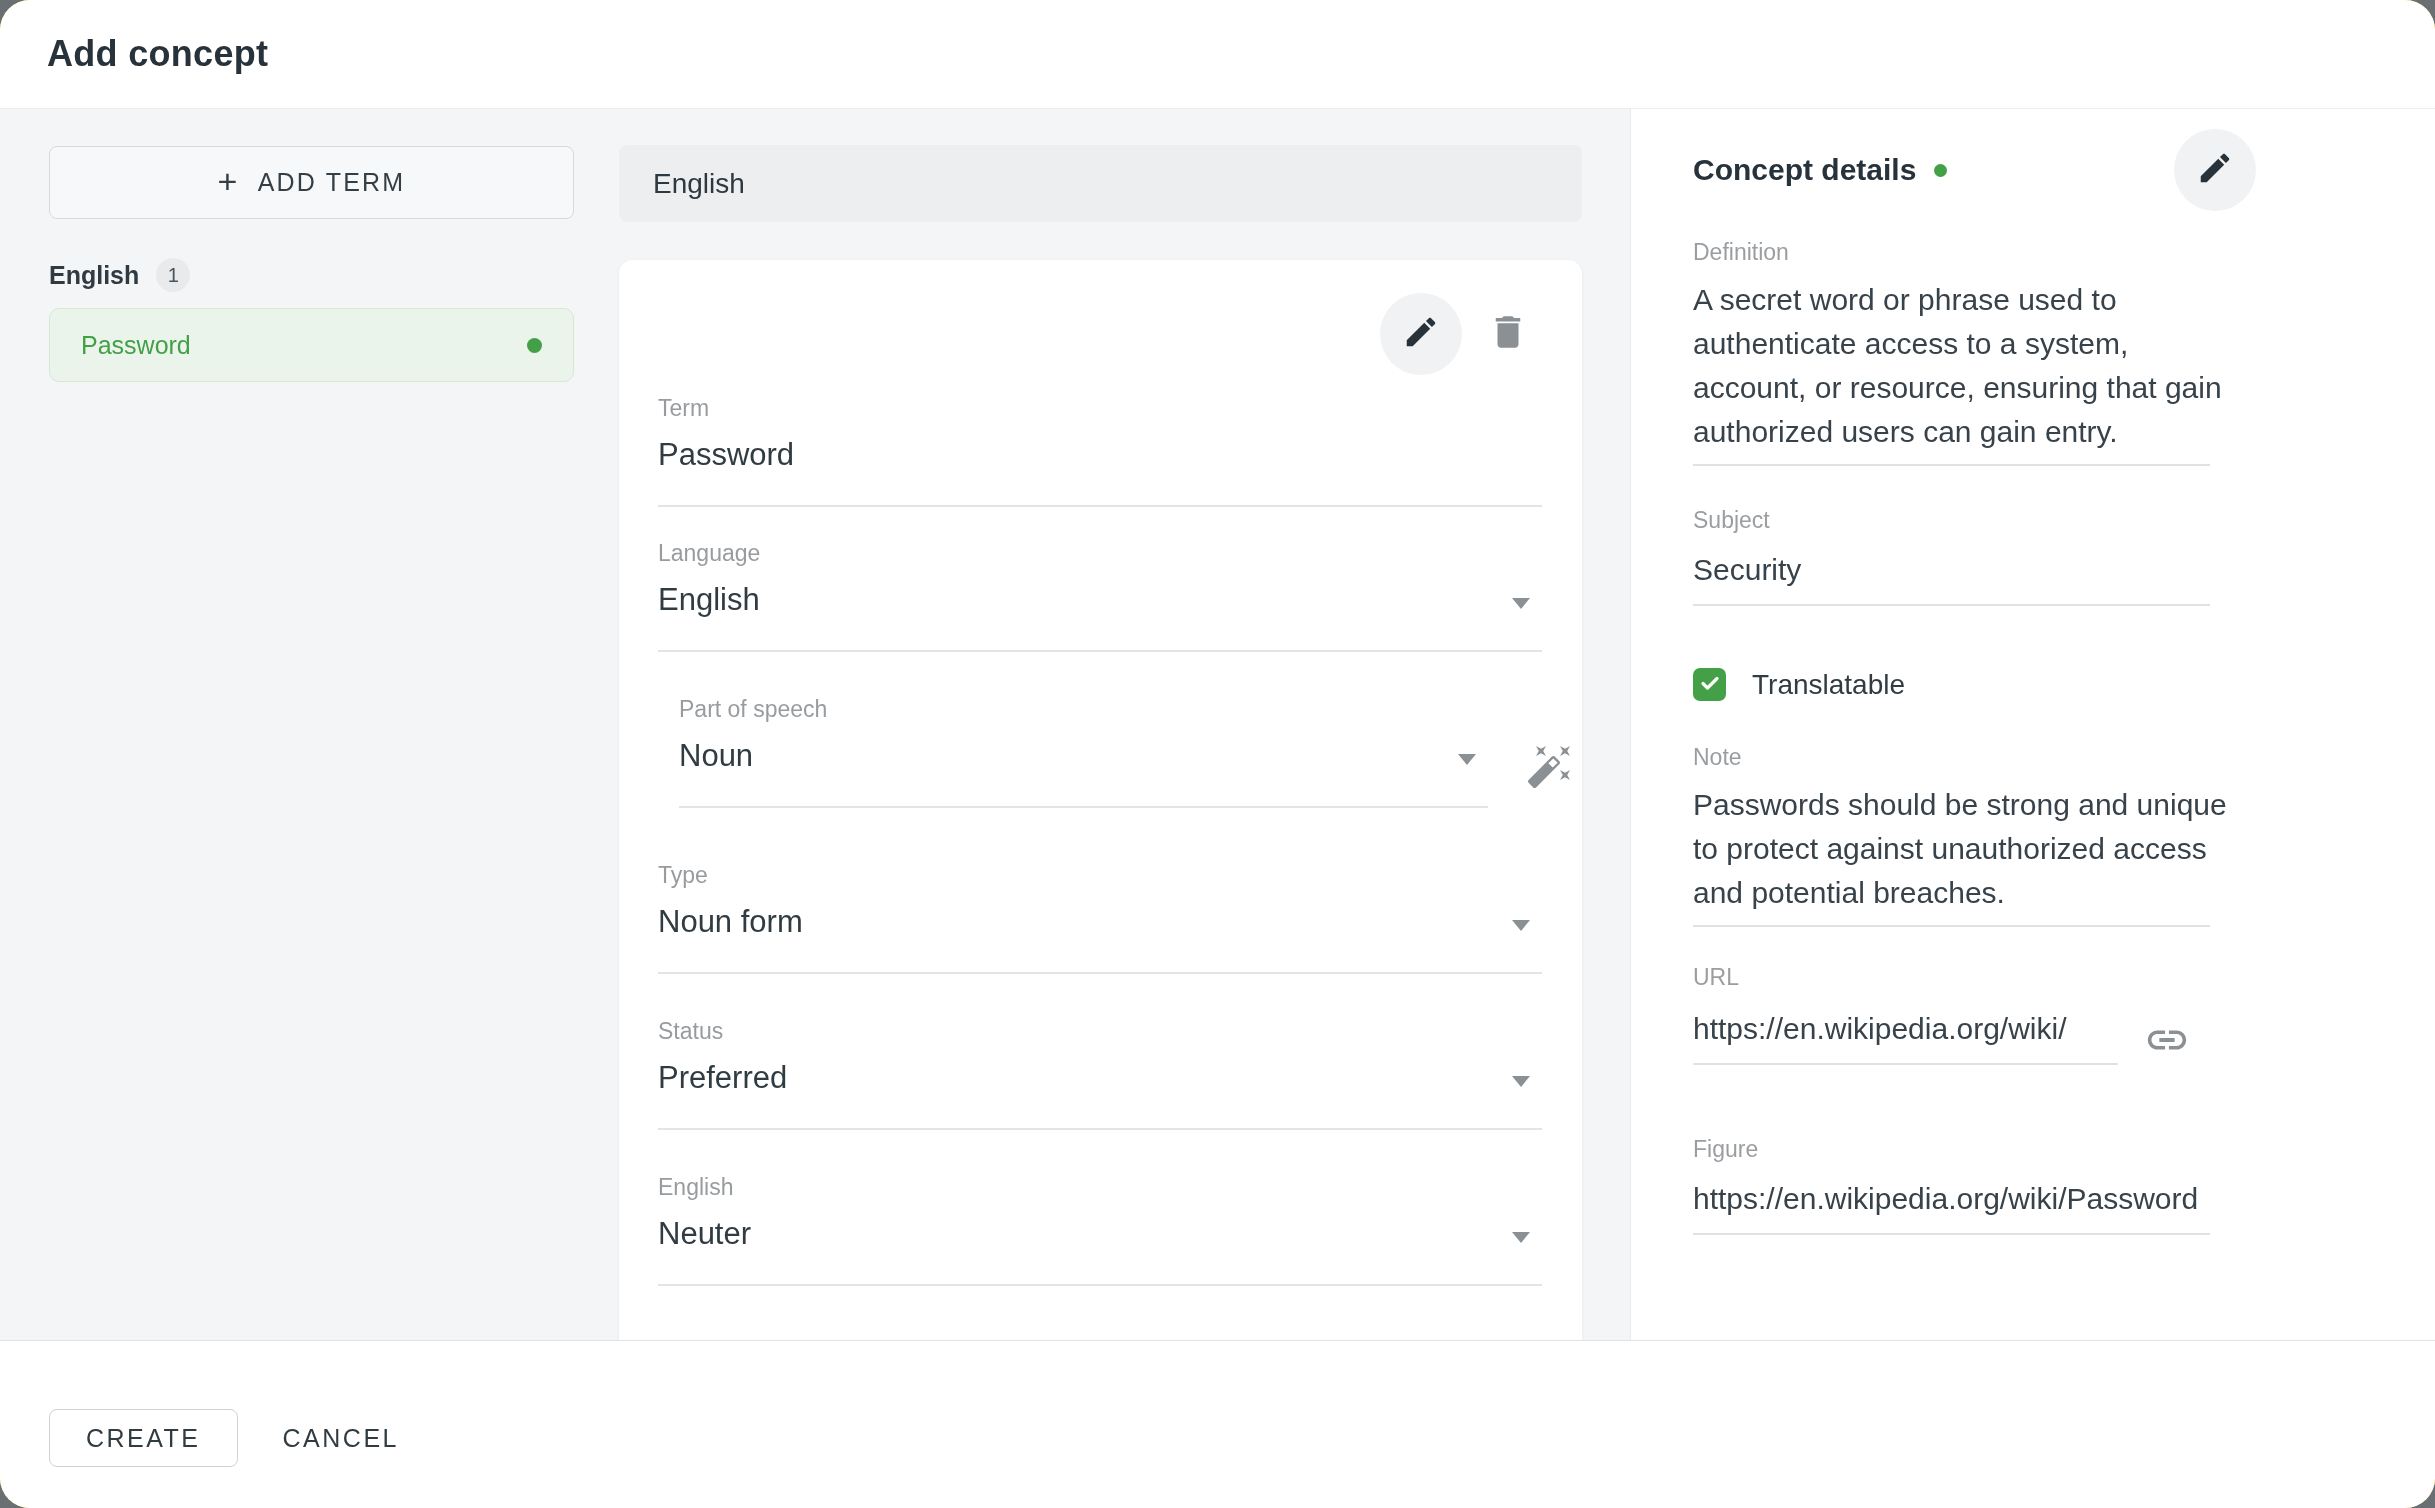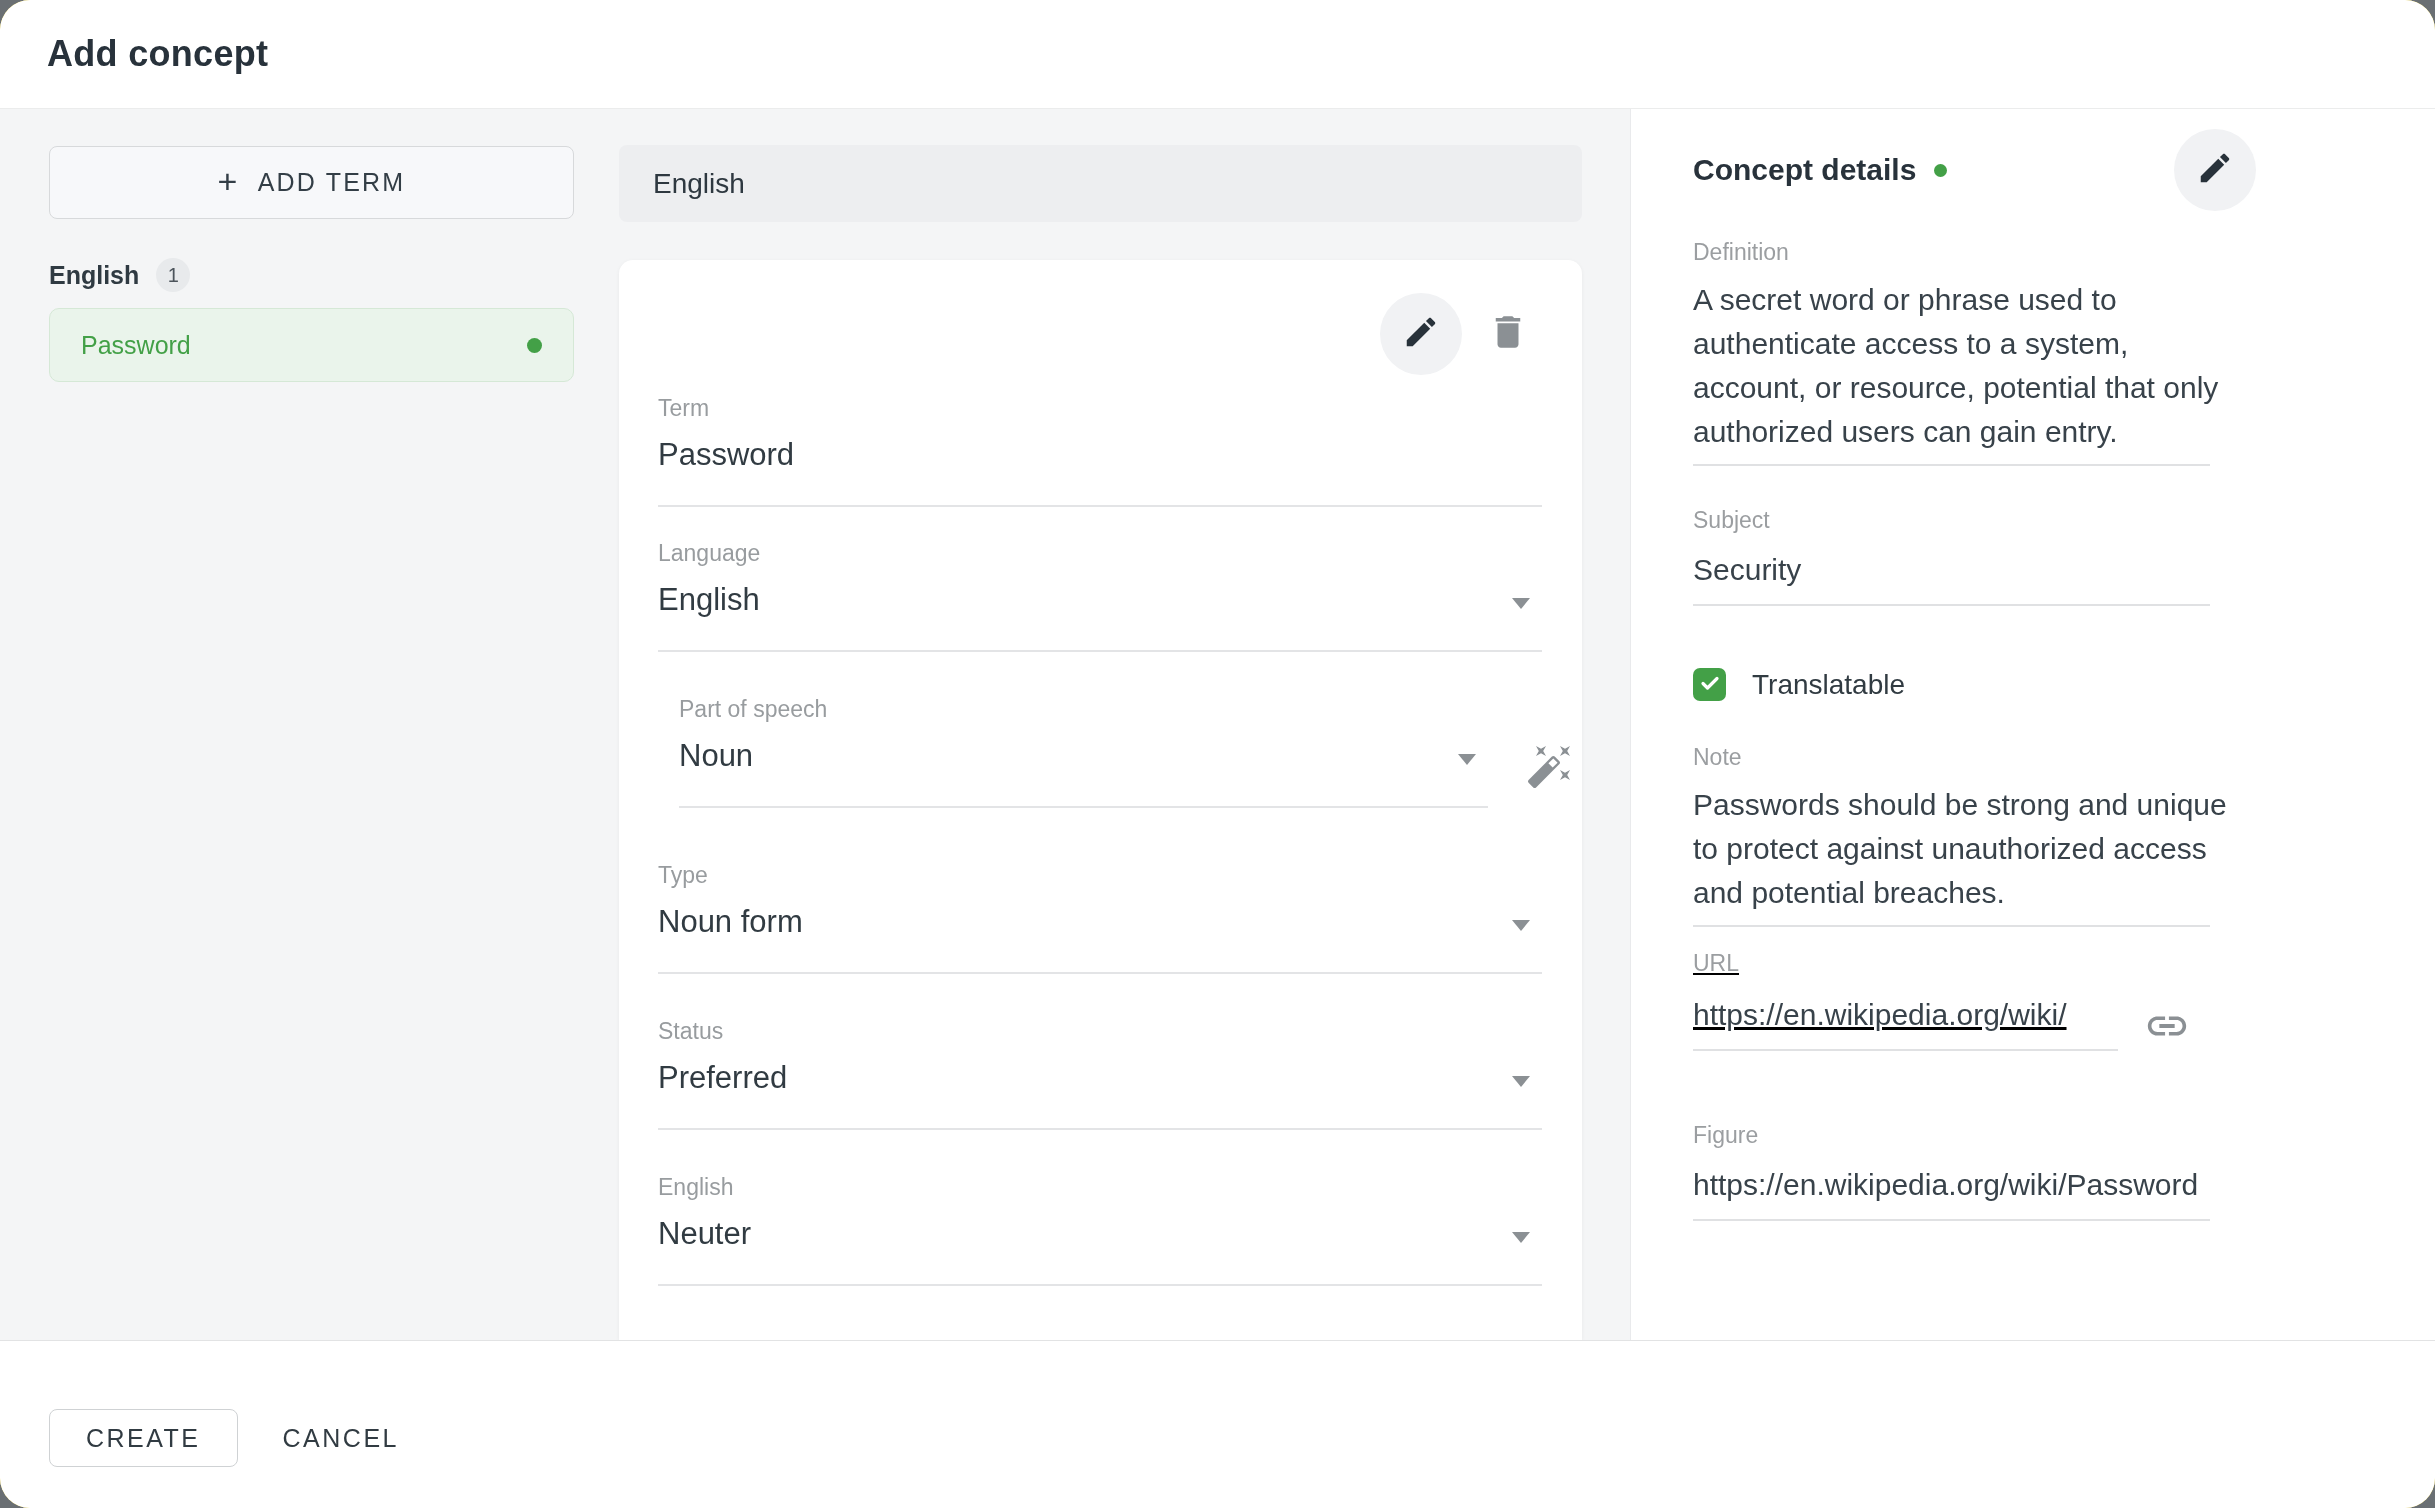--- a/index.html
+++ b/index.html
@@ -92,21 +92,21 @@
   .d-text{font-size:30px;color:#38424a;line-height:44px;width:542px;}
   .d-value{font-size:30px;color:#38424a;line-height:48px;}
   .d-line{border-bottom:2px solid #e0e1e3;margin-top:10px;width:517px;}
   .mt-def{margin-top:30px;}
   .mt-subj{margin-top:43px;}
   .check-row{margin-top:62px;display:flex;align-items:center;cursor:pointer;}
   .checkbox{width:33px;height:33px;border-radius:7px;background:#43a047;
     display:flex;align-items:center;justify-content:center;}
   .check-label{margin-left:26px;font-size:28px;color:#313b42;}
   .mt-note{margin-top:45px;}
-  .mt-url{margin-top:25px;text-decoration:underline;}
+  .mt-url{margin-top:39px;}
   .url-row{display:flex;align-items:center;}
   .url-field{width:425px;flex:0 0 425px;}
   .url-field .d-value{white-space:nowrap;}
   .link-btn{margin-left:26px;margin-top:14px;cursor:pointer;}
   .mt-fig{margin-top:71px;}
   .fig-value{white-space:nowrap;overflow:hidden;width:517px;}
   
   .footer{
     height:168px;flex:0 0 168px;background:#ffffff;border-top:1px solid #e2e3e4;
     box-sizing:border-box;display:flex;align-items:flex-start;
@@ -232,21 +232,21 @@
             <span>
               <svg width="38" height="38" viewBox="0 0 24 24">
                   <path fill="#28323a" d="M3 17.25V21h3.75L17.81 9.94l-3.75-3.75L3 17.25zM20.71 7.04c.39-.39.39-1.02 0-1.41l-2.34-2.34c-.39-.39-1.02-.39-1.41 0l-1.83 1.83 3.75 3.75 1.83-1.83z"></path>
                 </svg>
             </span>
           </span>
         </div>
 
         <div class="d-block mt-def">
           <div class="d-label">Definition</div>
-          <div class="d-text">A secret word or phrase used to authenticate access to a system, account, or resource, potential that only authorized users can gain entry.</div>
+          <div class="d-text">A secret word or phrase used to authenticate access to a system, account, or resource, ensuring that gain authorized users can gain entry.</div>
           <div class="d-line"></div>
         </div>
 
         <div class="d-block mt-subj">
           <div class="d-label">Subject</div>
           <div class="d-value">Security</div>
           <div class="d-line"></div>
         </div>
 
         <div class="check-row">

